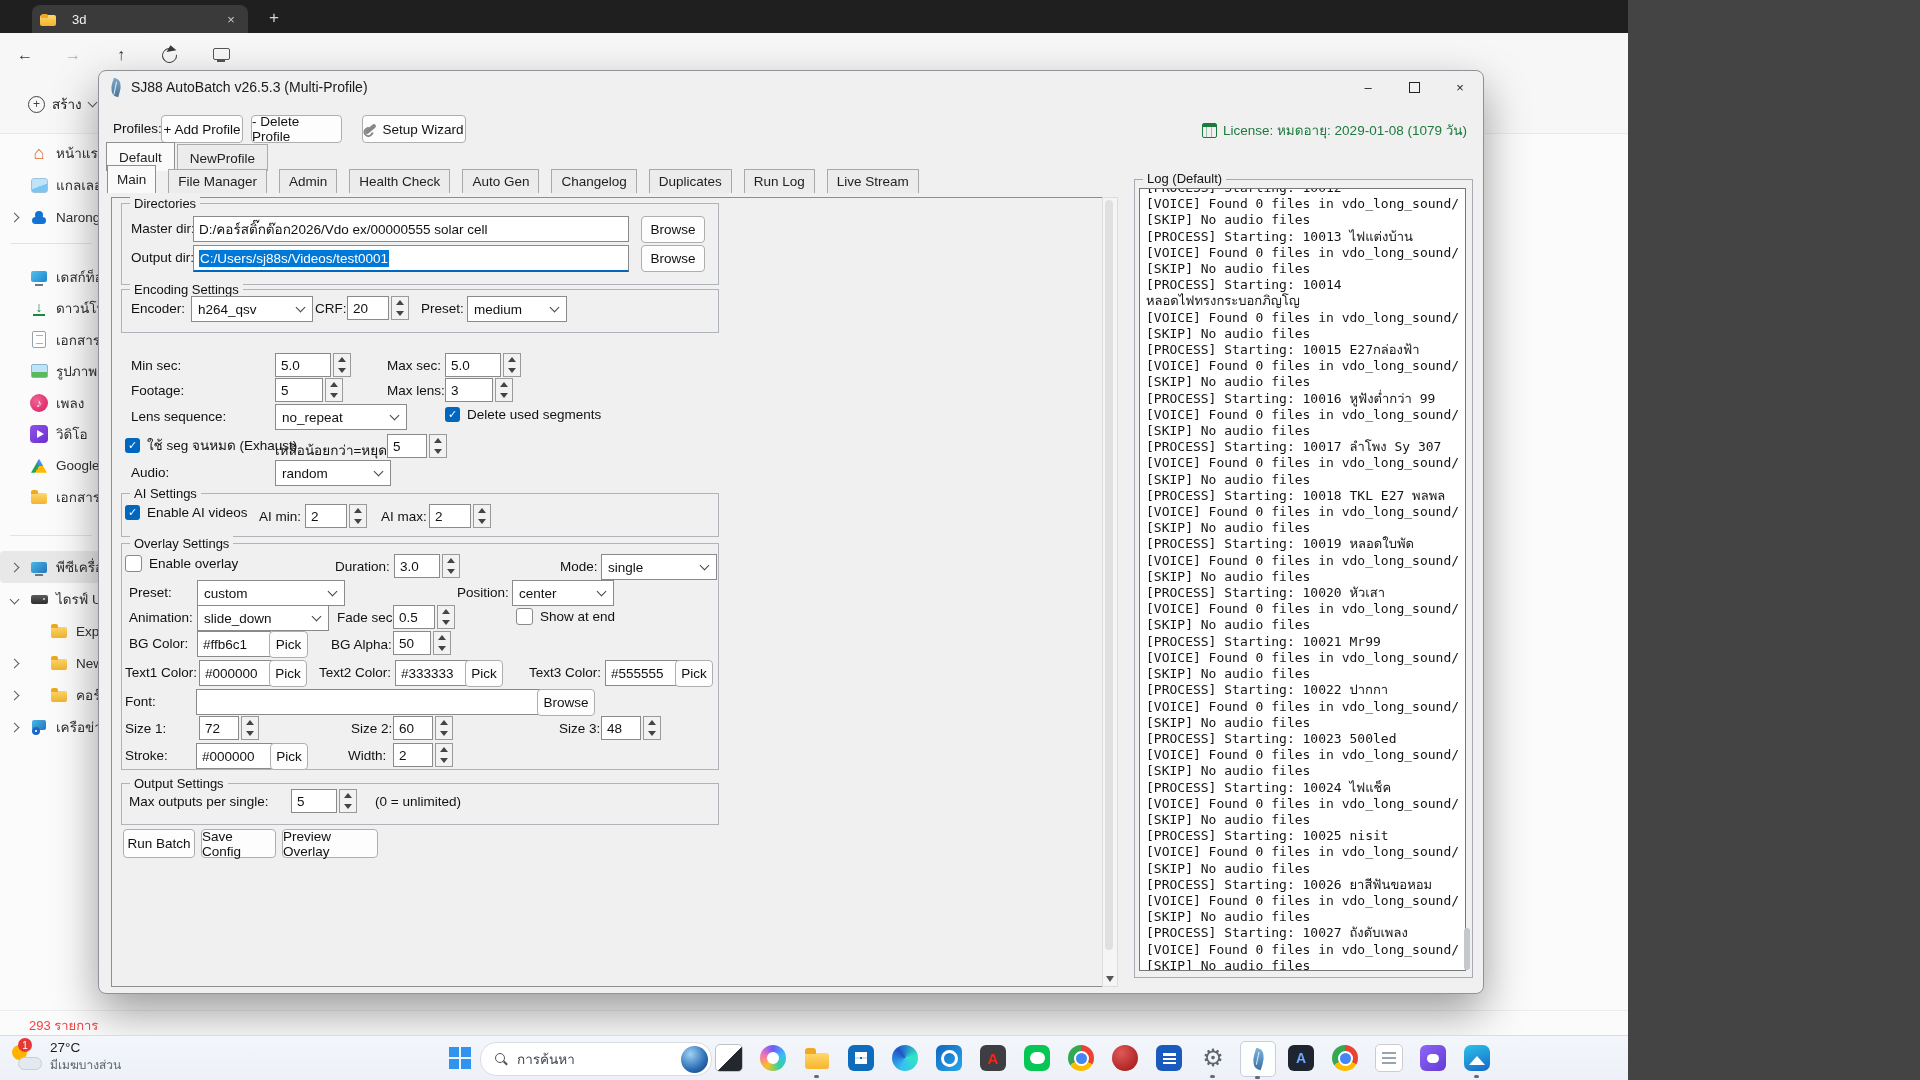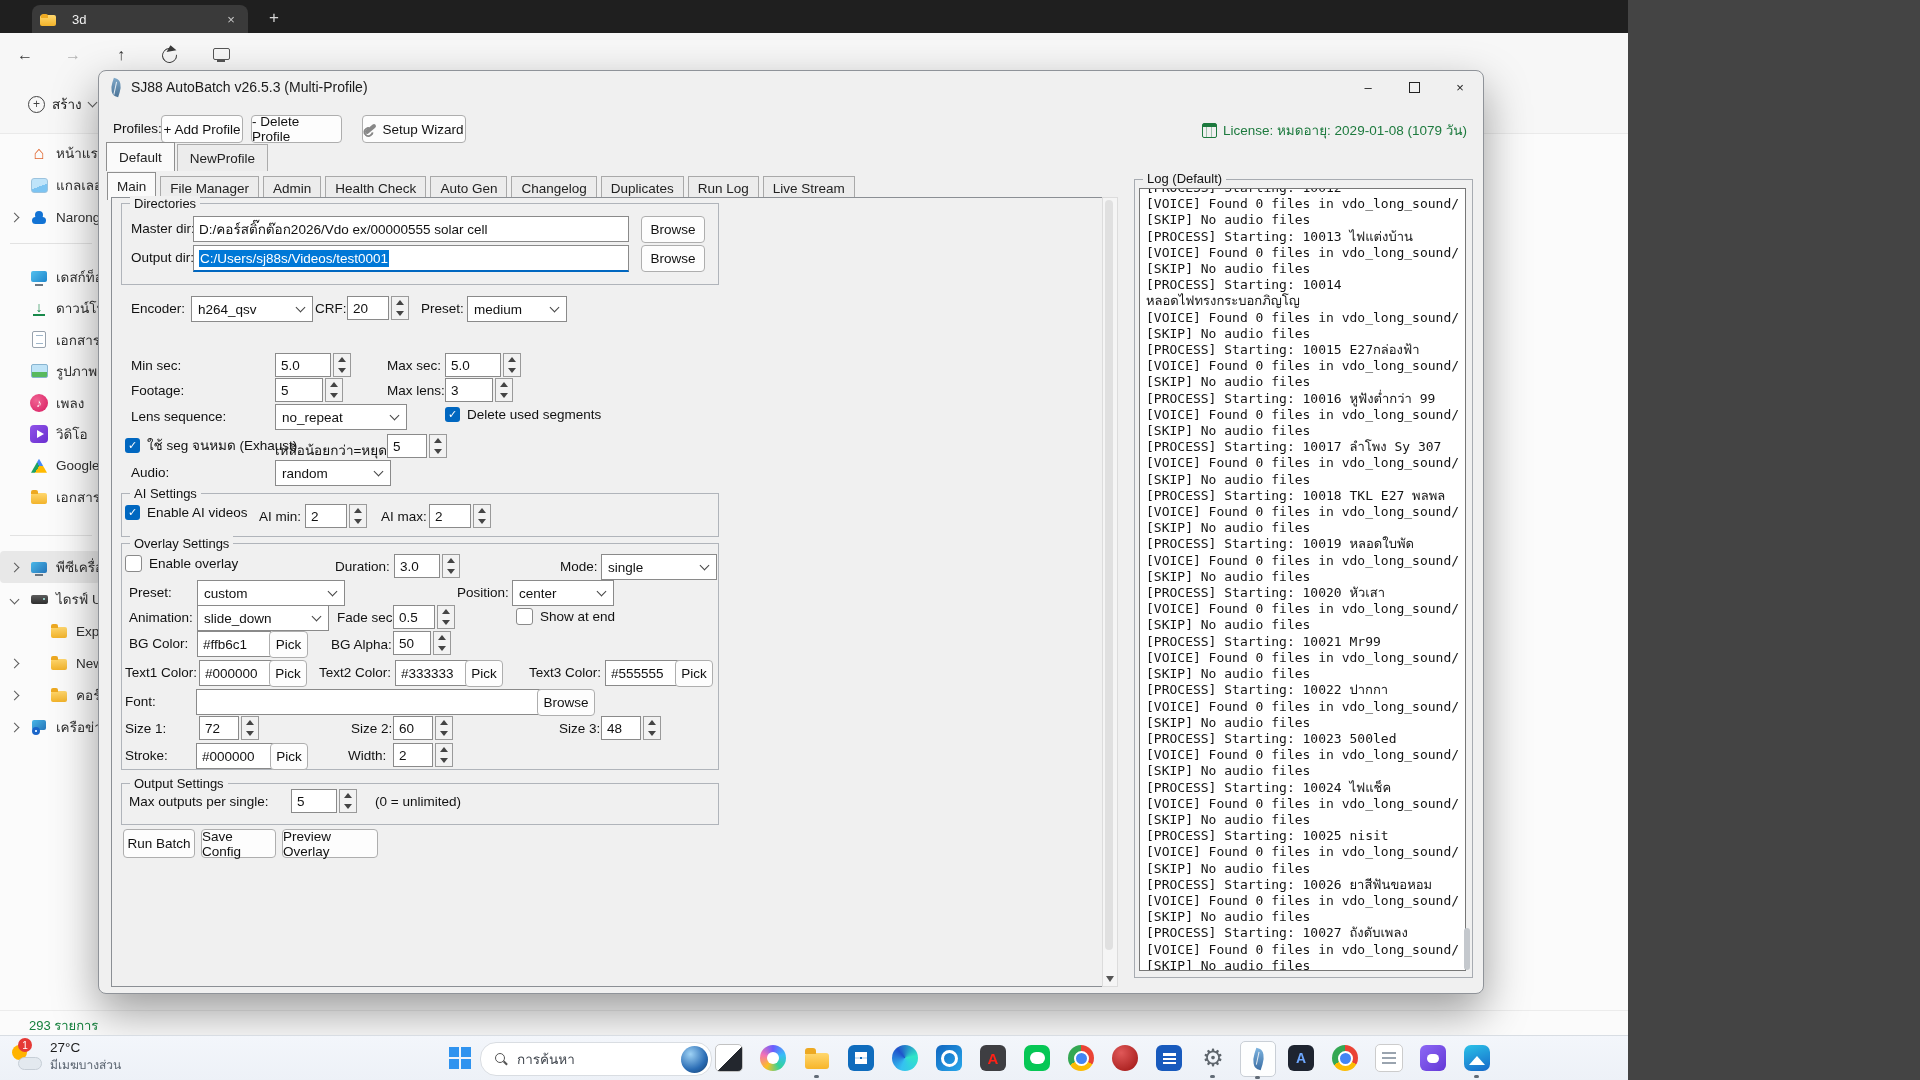--- a/index.html
+++ b/index.html
@@ -64,39 +64,39 @@
   .sb-ic.ic-gdrive::before{content:"";width:16px;height:14px;background:conic-gradient(from 210deg,#1ea362 0 120deg,#4688f4 0 240deg,#ffba00 0 360deg);clip-path:polygon(50% 0,100% 100%,0 100%);}
   .sb-ic.ic-folder::before{content:"";width:16px;height:11px;background:linear-gradient(180deg,#ffd76e,#f2b32a);border-radius:2px;margin-top:3px;}
   .sb-ic.ic-folder::after{content:"";position:absolute;top:2px;left:1px;width:7px;height:4px;background:#eda922;border-radius:2px 2px 0 0;}
   .sb-ic.ic-pc::before{content:"";width:16px;height:11px;background:linear-gradient(135deg,#49b7e8,#2574b8);border-radius:2px;}
   .sb-ic.ic-pc::after{content:"";position:absolute;bottom:0;width:8px;height:2px;background:#6b7680;}
   .sb-ic.ic-drive::before{content:"";width:17px;height:9px;background:linear-gradient(180deg,#5c5c5c,#2e2e2e);border-radius:2px;}
   .sb-ic.ic-drive::after{content:"";position:absolute;right:3px;top:8px;width:2px;height:2px;background:#aef3e7;border-radius:50%;}
   .sb-ic.ic-network::before{content:"";width:14px;height:10px;background:linear-gradient(135deg,#49b7e8,#2574b8);border-radius:2px;margin-bottom:4px;}
   .sb-ic.ic-network::after{content:"";position:absolute;bottom:1px;left:2px;width:8px;height:8px;background:radial-gradient(circle,#cfe6ff 25%,#1b66c9 26%);border-radius:50%;}
   .sb-div{position:absolute;left:10px;width:82px;height:1px;background:#e2e2e2;}
-  .exp-status{position:absolute;left:0;top:1010px;width:1920px;height:25px;background:#fbfbfb;border-top:1px solid #ececec;font-size:13px;color:#15803d;}
+  .exp-status{position:absolute;left:0;top:1010px;width:1920px;height:25px;background:#fbfbfb;border-top:1px solid #ececec;font-size:13px;color:#ef4444;}
   .view-ic{position:absolute;top:4px;width:20px;height:17px;display:flex;align-items:center;justify-content:center;}
   .exp-vscroll{position:absolute;left:1909px;top:145px;width:7px;height:860px;}
   .exp-vscroll .thumb{position:absolute;left:0;top:15px;width:7px;height:95px;background:#c9ced4;border-radius:3px;}
   
   .aw{position:absolute;left:98px;top:70px;width:1384px;height:922px;background:#f0f0f0;border:1px solid #8f9399;border-radius:8px;box-shadow:0 18px 45px rgba(0,0,0,.38);}
   .aw-title{position:absolute;left:0;top:0;width:100%;height:32px;display:flex;align-items:center;font-size:14px;color:#1a1a1a;}
   .feather{width:10px;height:17px;background:linear-gradient(160deg,#7fa8c9,#4a7396);border-radius:0 70% 0 70%;transform:rotate(18deg);position:relative;}
   .feather::after{content:"";position:absolute;left:4px;top:3px;width:1.3px;height:13px;background:#e8eef4;transform:rotate(-6deg);}
   .awc{width:46px;height:32px;display:flex;align-items:center;justify-content:center;color:#222;font-size:13px;}
   .max-ic{width:9px;height:9px;border:1px solid #222;}
   .row-lbl{position:absolute;font-size:13.5px;color:#111;white-space:nowrap;}
   .btn{position:absolute;background:#fdfdfd;border:1px solid #aeaeae;border-radius:4px;font-size:13.5px;color:#111;display:flex;align-items:center;justify-content:center;gap:5px;}
   .license{position:absolute;right:16px;top:48px;display:flex;align-items:center;gap:6px;font-size:13.5px;color:#1d7a3e;margin-left:39px;}
   .cal-ic{width:13px;height:13px;border:1.4px solid #1d7a3e;border-radius:2px;background:linear-gradient(#1d7a3e 0 3px,transparent 3px),linear-gradient(90deg,transparent 0 3px,#1d7a3e66 3px 4px,transparent 4px 8px,#1d7a3e66 8px 9px,transparent 9px);}
   .ptab{height:26px;padding:0 12px;display:flex;align-items:center;font-size:13.5px;color:#222;background:#ececec;border:1px solid #ababab;border-bottom:none;}
   .ptab.active{background:#fafafa;border-color:#8f8f8f;height:28px;margin-top:-2px;}
   .ptabs{position:absolute;left:7px;top:72px;display:flex;align-items:flex-end;gap:2px;height:28px;}
-  .ntabs{position:absolute;left:8px;top:102px;display:flex;align-items:flex-end;gap:4px;height:27px;}
+  .ntabs{position:absolute;left:8px;top:95px;display:flex;align-items:flex-end;gap:12px;height:27px;}
   .ntab{height:23px;padding:0 9px;display:flex;align-items:center;font-size:13.5px;color:#222;background:#ececec;border:1px solid #a9a9a9;border-bottom:none;}
   .ntab.active{background:#fafafa;border-color:#8f8f8f;height:27px;font-weight:normal;}
   .panel{position:absolute;left:12px;top:126px;width:990px;height:788px;background:#f0f0f0;border:1px solid #8b8f94;}
   .vscroll{position:absolute;left:1003px;top:126px;width:14px;height:788px;background:#f5f5f5;border:1px solid #dcdcdc;}
   .vscroll .thumb{position:absolute;left:2px;top:2px;width:8px;height:750px;background:#e0e0e0;border-radius:4px;}
   .vscroll .down{position:absolute;left:3px;bottom:4px;border-left:4px solid transparent;border-right:4px solid transparent;border-top:6px solid #555;}
   .gbox{position:absolute;border:1px solid #b0b4ba;}
   .gtitle{position:absolute;top:-8px;left:8px;background:#f0f0f0;padding:0 4px;font-size:13px;color:#111;white-space:nowrap;}
   .fld{position:absolute;height:24px;background:#fff;border:1px solid #8a8a8a;font-size:13.5px;color:#111;display:flex;align-items:center;padding:0 5px;white-space:nowrap;overflow:hidden;}
   .fld.focus{border-bottom:2px solid #0067c0;}
@@ -428,20 +428,23 @@
     <div class="fld" style="left:94px;top:145px;width:424px">
         <span>D:/คอร์สติ๊กต๊อก2026/Vdo ex/00000555 solar cell</span>
       </div>
     <div class="btn" style="left:542px;top:145px;width:62px;height:25px">Browse</div>
     <span class="row-lbl" style="left:32px;top:179px">Output dir:</span>
     <div class="fld focus" style="left:94px;top:174px;width:424px">
         <span class="sel-text">C:/Users/sj88s/Videos/test0001</span>
       </div>
     <div class="btn" style="left:542px;top:174px;width:62px;height:25px">Browse</div>
 
+    <div class="gbox" style="left:22px;top:218px;width:596px;height:42px">
+      <span class="gtitle">Encoding Settings</span>
+    </div>
     <span class="row-lbl" style="left:32px;top:230px">Encoder:</span>
     <div class="combo" style="left:92px;top:225px;width:106px">
         <span>h264_qsv</span>
         <i class="chev"></i>
       </div>
     <span class="row-lbl" style="left:216px;top:230px">CRF:</span>
     <div class="spin" style="left:248px;top:225px;width:62px">
         <span class="sval">20</span>
         <span class="sarr">
           <i>

